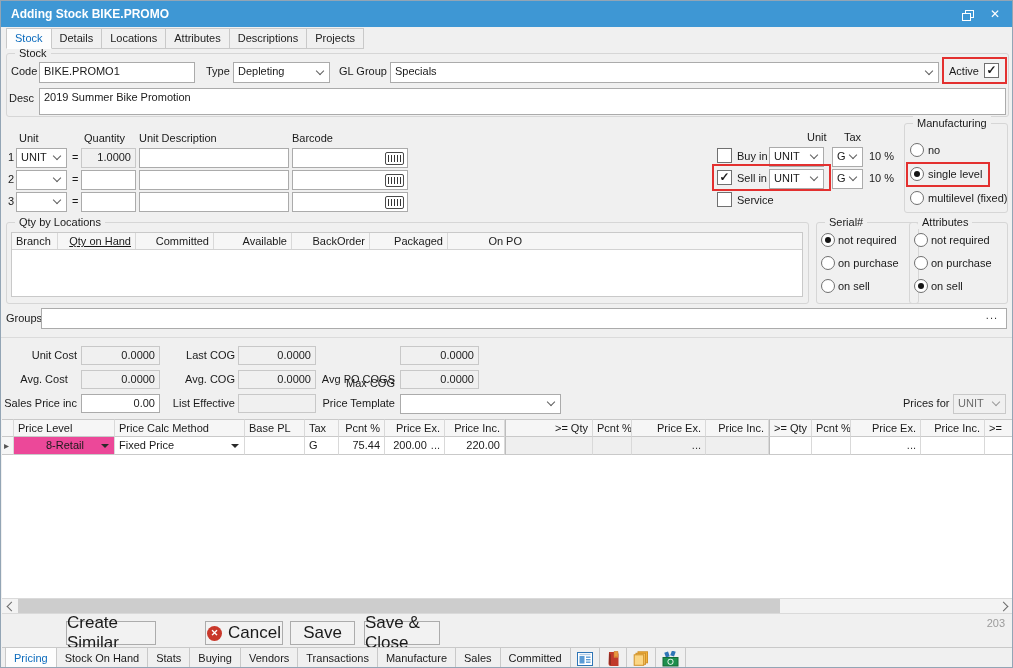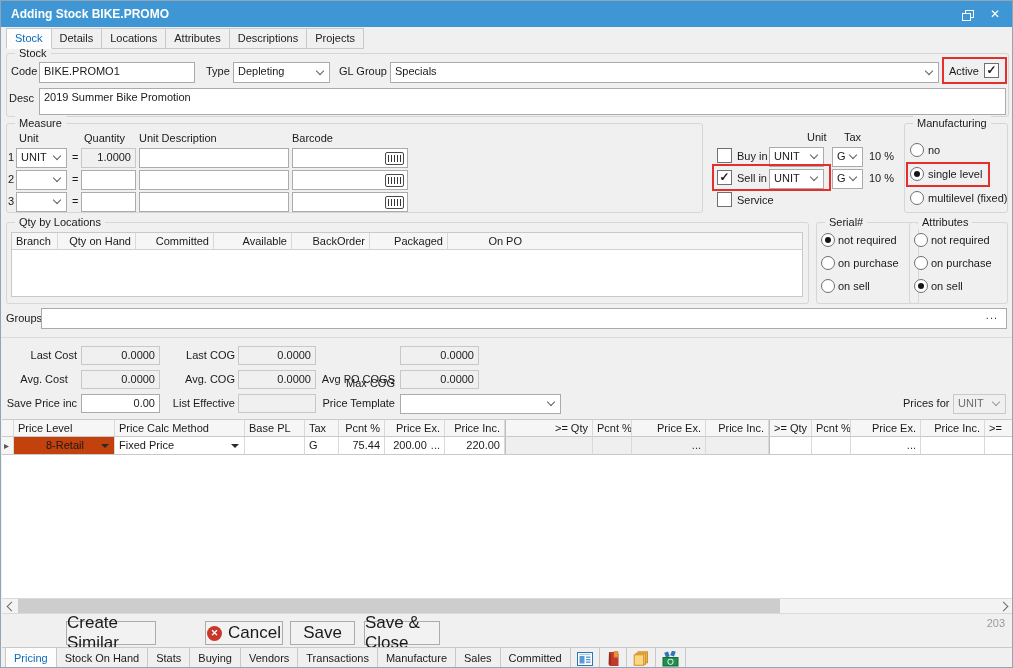--- a/index.html
+++ b/index.html
@@ -53,21 +53,21 @@
   .qh { border-right:1px solid #D9D9D9; padding:2px 4px; white-space:nowrap; overflow:hidden; }
   .qh.r { text-align:right; }
   .qbody { flex:1; background:#fff; }
 
   
   .gridwrap { position:absolute; left:1px; top:418px; width:1011px; height:179px; background:#fff; }
   .grow { display:flex; width:100%; }
   .gh, .gc { position:relative; border-right:1px solid #D9D9D9; padding:2px 4px; white-space:nowrap; overflow:hidden; height:18px; flex:0 0 auto; }
   .gh { background:#F6F6F6; border-top:1px solid #C9C9C9; border-bottom:1px solid #C9C9C9; }
   .gc { background:#fff; border-bottom:1px solid #C9C9C9; }
-  .gc.yellow { background:#c2410c;padding-left:32px; }
+  .gc.yellow { background:#ec4899;padding-left:32px; }
   .gc.greyc { background:#EFEFEF; }
   .gsep { border-left:1px solid #BDBDBD; }
   .tri { position:absolute; right:5px; top:7px; width:0; height:0; border-left:4px solid transparent; border-right:4px solid transparent; border-top:4px solid #2a2a2a; }
   .mark::before { content:"▸"; color:#555; font-size:10px; position:absolute; left:2px; top:3px; }
   .ellip { color:#333; padding-left:4px; cursor:pointer; }
 
   
   .sb { position:absolute; left:1px; top:597px; width:1011px; height:16px; background:#F3F3F3; border-top:1px solid #DADADA; border-bottom:1px solid #DADADA; }
   .sb-arrow { position:absolute; top:0; width:16px; height:14px; cursor:pointer; }
   .sb-arrow::after { content:""; position:absolute; top:4px; width:6px; height:6px; border-left:1px solid #6a6a6a; border-bottom:1px solid #6a6a6a; }
@@ -120,23 +120,20 @@
   <span class="lbl" style="left:205px; top:64px;">Type</span>
   <div class="inp combo" style="left:232px; top:61px; width:97px; height:21px;"><span>Depleting</span><span class="chev"></span></div>
   <span class="lbl" style="left:338px; top:64px;">GL Group</span>
   <div class="inp combo" style="left:389px; top:61px; width:549px; height:21px;"><span>Specials</span><span class="chev"></span></div>
   <span class="lbl" style="left:948px; top:64px;">Active</span>
   <span class="cb checked" style="left:983px; top:62px;"></span>
   <div class="hl" style="left:941px; top:56px; width:65px; height:27px;"></div>
   <span class="lbl" style="left:8px; top:91px;">Desc</span>
   <div class="inp" style="left:38px; top:87px; width:967px; height:27px;"><span>2019 Summer Bike Promotion</span></div>
 
-  <div class="gb" style="left:5px; top:122px; width:697px; height:90px;">
-    <span class="gl">Measure</span>
-  </div>
   <span class="lbl" style="left:18px; top:131px;">Unit</span>
   <span class="lbl" style="left:83px; top:131px;text-align:right;">Quantity</span>
   <span class="lbl" style="left:138px; top:131px;">Unit Description</span>
   <span class="lbl" style="left:291px; top:131px;">Barcode</span>
 
   <span class="lbl" style="left:7px; top:150px;">1</span>
   <div class="inp combo" style="left:15px; top:147px; width:51px; height:20px;"><span>UNIT</span><span class="chev"></span></div>
   <span class="lbl" style="left:71px; top:150px;">=</span>
   <div class="inp ro num" style="left:80px; top:147px; width:55px; height:20px;"><span>1.0000</span></div>
   <div class="inp" style="left:138px; top:147px; width:150px; height:20px;"><span></span></div>
@@ -195,21 +192,21 @@
   <div class="hl" style="left:905px; top:161px; width:84px; height:25px;"></div>
   <span class="rd" style="left:909px; top:190px;"></span>
   <span class="lbl" style="left:927px; top:191px;">multilevel (fixed)</span>
 
   <div class="gb" style="left:5px; top:221px; width:803px; height:82px;">
     <span class="gl">Qty by Locations</span>
   </div>
   <div class="qtable">
     <div class="qhead">
       <span class="qh" style="width:46px;">Branch</span>
-      <span class="qh r" style="width:78px;">Qty on Hand</span>
+      <span class="qh r" style="width:78px;text-decoration:underline;">Qty on Hand</span>
       <span class="qh r" style="width:78px;">Committed</span>
       <span class="qh r" style="width:78px;">Available</span>
       <span class="qh r" style="width:78px;">BackOrder</span>
       <span class="qh r" style="width:78px;">Packaged</span>
       <span class="qh r" style="width:78px; border-right:none;">On PO</span>
     </div>
     <div class="qbody"></div>
   </div>
 
   <div class="gb" style="left:815px; top:221px; width:103px; height:82px;text-align:right;">
@@ -233,35 +230,35 @@
   <span class="lbl" style="left:930px; top:279px;">on sell</span>
 
   <span class="lbl" style="left:5px; top:311px;">Groups</span>
   <div class="inp" style="left:40px; top:307px; width:966px; height:21px;">
     <span></span>
     <span style="position:absolute; right:8px; top:0px; letter-spacing:1px;" class="ellip">...</span>
   </div>
 
   <div class="sep-line" style="top:336px;"></div>
 
-  <span class="lblr" style="left:10px; top:348px; width:66px;">Last Cost</span>
+  <span class="lblr" style="left:10px; top:348px; width:66px;">Unit Cost</span>
   <div class="inp ro num" style="left:80px; top:345px; width:79px; height:19px;"><span>0.0000</span></div>
   <span class="lblr" style="left:170px; top:348px; width:64px;">Last COG</span>
   <div class="inp ro num" style="left:237px; top:345px; width:78px; height:19px;"><span>0.0000</span></div>
   <span class="lblr" style="left:330px; top:364px; width:64px;margin-top:12px;">Max COG</span>
   <div class="inp ro num" style="left:399px; top:345px; width:79px; height:19px;"><span>0.0000</span></div>
 
   <span class="lblr" style="left:10px; top:372px; width:66px;text-align:center;">Avg. Cost</span>
   <div class="inp ro num" style="left:80px; top:369px; width:79px; height:19px;"><span>0.0000</span></div>
   <span class="lblr" style="left:170px; top:372px; width:64px;">Avg. COG</span>
   <div class="inp ro num" style="left:237px; top:369px; width:78px; height:19px;"><span>0.0000</span></div>
   <span class="lblr" style="left:320px; top:372px; width:74px;">Avg PO COGS</span>
   <div class="inp ro num" style="left:399px; top:369px; width:79px; height:19px;"><span>0.0000</span></div>
 
-  <span class="lblr" style="left:2px; top:396px; width:74px;">Save Price inc</span>
+  <span class="lblr" style="left:2px; top:396px; width:74px;">Sales Price inc</span>
   <div class="inp num" style="left:80px; top:393px; width:79px; height:19px;"><span>0.00</span></div>
   <span class="lblr" style="left:166px; top:396px; width:68px;">List Effective</span>
   <div class="inp ro" style="left:237px; top:393px; width:78px; height:19px;"><span></span></div>
   <span class="lblr" style="left:316px; top:396px; width:78px;">Price Template</span>
   <div class="inp combo" style="left:399px; top:393px; width:161px; height:20px;"><span></span><span class="chev"></span></div>
   <span class="lbl" style="left:902px; top:396px;">Prices for</span>
   <div class="inp combo dis" style="left:952px; top:393px; width:53px; height:20px;"><span>UNIT</span><span class="chev"></span></div>
 
   <div class="gridwrap">
     <div class="grow">

